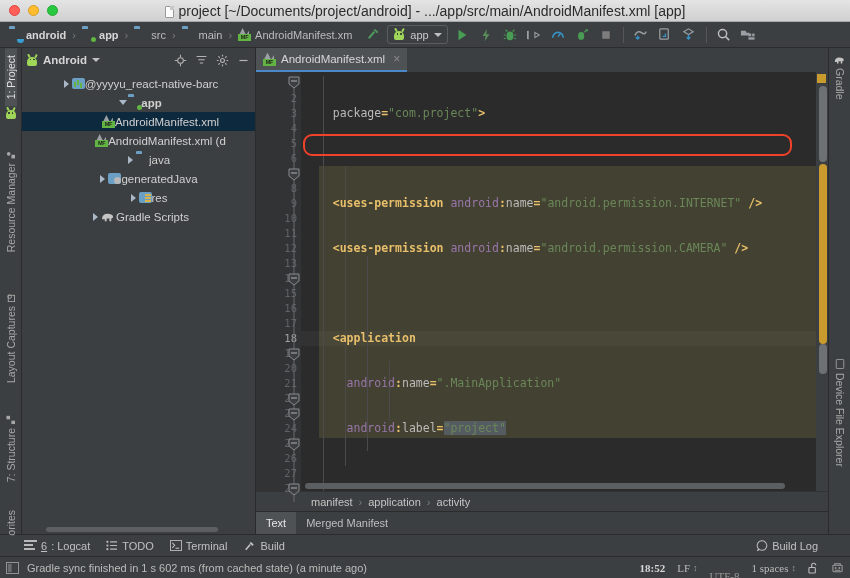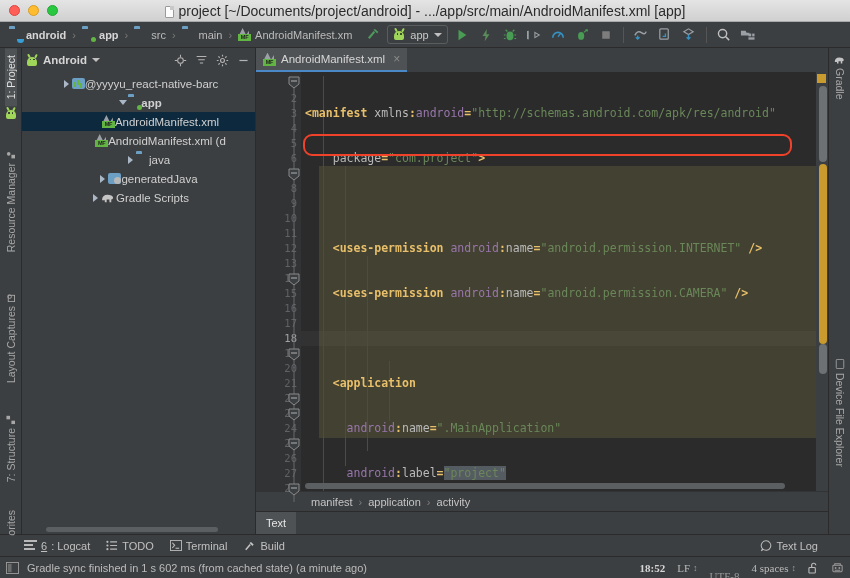--- a/index.html
+++ b/index.html
@@ -456,20 +456,27 @@
               <span class="ic"><span class="folder"></span></span>
               <span class="nlabel">java</span>
             </div>
             <div class="node" style="padding-left:22px;">
               <span class="arrow right">
                   <i></i>
                 </span>
               <span class="gen-ic"></span>
               <span class="nlabel">generatedJava</span>
             </div>
+            <div class="node" style="padding-left:22px;">
+              <span class="arrow right">
+                  <i></i>
+                </span>
+              <span class="res-ic"></span>
+              <span class="nlabel">res</span>
+            </div>
             <div class="node" style="padding-left:6px;">
               <span class="arrow right">
                   <i></i>
                 </span>
               <span class="elephant">
                 <svg width="15" height="12" viewBox="0 0 16 13">
                     <path d="M1 9 q0-6 6-6 q5 0 6 3 q0 2-2 2 l0 3 h-2 v-3 h-3 v3 h-2 v-2 q-3 0-3-0 Z" fill="#c4c4c4"></path>
                   </svg>
               </span>
               <span class="nlabel">Gradle Scripts</span>
@@ -566,21 +573,20 @@
               <div class="appblock" style="top:94px;height:272px;left:18px;"></div>
 
               <div style="position:absolute;left:0;right:0;top:259px;height:15px;background:rgba(255,255,255,0.035);"></div>
 
               <div class="indent-guide" style="left:22px;top:4px;height:420px;"></div>
               <div class="indent-guide" style="left:44px;top:94px;height:300px;"></div>
               <div class="indent-guide" style="left:66px;top:184px;height:195px;"></div>
               <div class="indent-guide" style="left:88px;top:289px;height:60px;"></div>
 
               <div class="code">
-                <div class="ln"><span class="punc">&lt;</span><span class="tagn">manifest</span> <span class="attr">xmlns</span><span class="punc">:</span><span class="ns">android</span><span class="punc">=</span><span class="val">"http://schemas.android.com/apk/res/android"</span></div>
                 <div class="ln">    <span class="attr">package</span><span class="punc">=</span><span class="val">"com.project"</span><span class="punc">&gt;</span></div>
                 <div class="ln"> </div>
                 <div class="ln">    <span class="punc">&lt;</span><span class="tagn">uses-permission</span> <span class="ns">android</span><span class="punc">:</span><span class="attr">name</span><span class="punc">=</span><span class="val">"android.permission.INTERNET"</span> <span class="punc">/&gt;</span></div>
                 <div class="ln">    <span class="punc">&lt;</span><span class="tagn">uses-permission</span> <span class="ns">android</span><span class="punc">:</span><span class="attr">name</span><span class="punc">=</span><span class="val">"android.permission.CAMERA"</span> <span class="punc">/&gt;</span></div>
                 <div class="ln"> </div>
                 <div class="ln">    <span class="punc">&lt;</span><span class="tagn">application</span></div>
                 <div class="ln">      <span class="ns">android</span><span class="punc">:</span><span class="attr">name</span><span class="punc">=</span><span class="val">".MainApplication"</span></div>
                 <div class="ln">      <span class="ns">android</span><span class="punc">:</span><span class="attr">label</span><span class="punc">=</span><span class="val selbg">"project"</span></div>
                 
                 
@@ -618,20 +624,21 @@
           <div class="bcrumbs">
             <span>manifest</span>
             <span class="sep">›</span>
             <span>application</span>
             <span class="sep">›</span>
             <span>activity</span>
           </div>
 
           <div class="editor-tabs2">
             <div class="e2 active">Text</div>
+            <div class="e2">Merged Manifest</div>
           </div>
         </div>
 
       </div>
     </div>
 
     <div class="side-strip right">
       <div class="vtab" style="gap:3px;">
         <svg width="12" height="10" viewBox="0 0 16 13">
             <path d="M1 9 q0-6 6-6 q5 0 6 3 q0 2-2 2 l0 3 h-2 v-3 h-3 v3 h-2 v-2 q-3 0-3-0 Z" fill="#c4c4c4"></path>
@@ -682,41 +689,41 @@
           <path d="M3 13 L9 6" stroke="#c4c4c4" stroke-width="2" fill="none"></path>
           <path d="M8 4 L12 8 L13.5 6 L10 2.5 Z" fill="#c4c4c4"></path>
         </svg>
       <span>Build</span>
     </span>
     <span class="bspacer"></span>
     <span class="btool" style="margin-right:32px;">
       <svg width="12" height="12" viewBox="0 0 14 14">
           <path d="M7 1 a5.5 5.5 0 1 1 -4 9.2 L1.5 12.5 L3.8 11 A5.5 5.5 0 0 1 7 1 Z" fill="none" stroke="#b9b9b9" stroke-width="1.2"></path>
         </svg>
-      <span>Text Log</span>
+      <span>Build Log</span>
     </span>
   </div>
 
   <div class="statusbar">
     <span class="st-item">
       <svg width="13" height="12" viewBox="0 0 14 13">
           <rect x="0.5" y="0.5" width="13" height="12" fill="none" stroke="#9a9a9a"></rect>
           <rect x="2" y="2" width="4" height="9" fill="#9a9a9a" opacity="0.5"></rect>
         </svg>
     </span>
     <span>Gradle sync finished in 1 s 602 ms (from cached state) (a minute ago)</span>
     <span class="st-right">
       <span class="st-item" style="font-weight:bold;color:#d6d6d6;">18:52</span>
       <span class="st-item">
         <span>LF</span>
         <span class="spin">↕</span>
       </span>
       <span class="st-item" style="color:#9a9a9a;margin-top:17px;">UTF-8</span>
       <span class="st-item">
-        <span>4 spaces</span>
+        <span>1 spaces</span>
         <span class="spin">↕</span>
       </span>
       <span class="st-item">
         <svg width="11" height="12" viewBox="0 0 12 13">
             <path d="M4 6 V3.5 a2.2 2.2 0 0 1 4.4 0" fill="none" stroke="#b9b9b9" stroke-width="1.3"></path>
             <rect x="1" y="6" width="7" height="6" rx="1" fill="none" stroke="#b9b9b9" stroke-width="1.2"></rect>
           </svg>
       </span>
       <span class="st-item">
         <svg width="13" height="13" viewBox="0 0 14 14">

